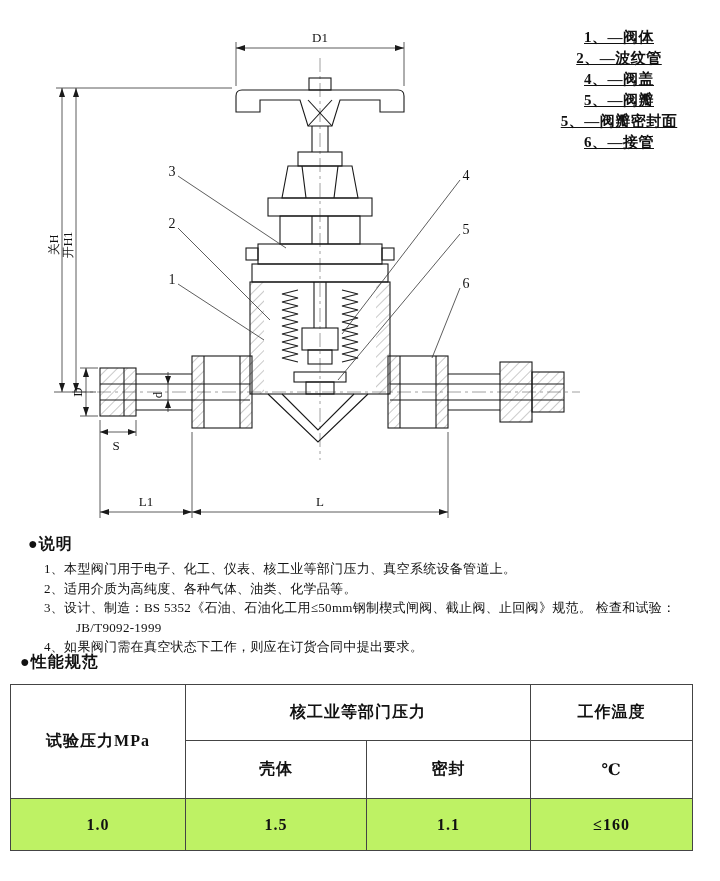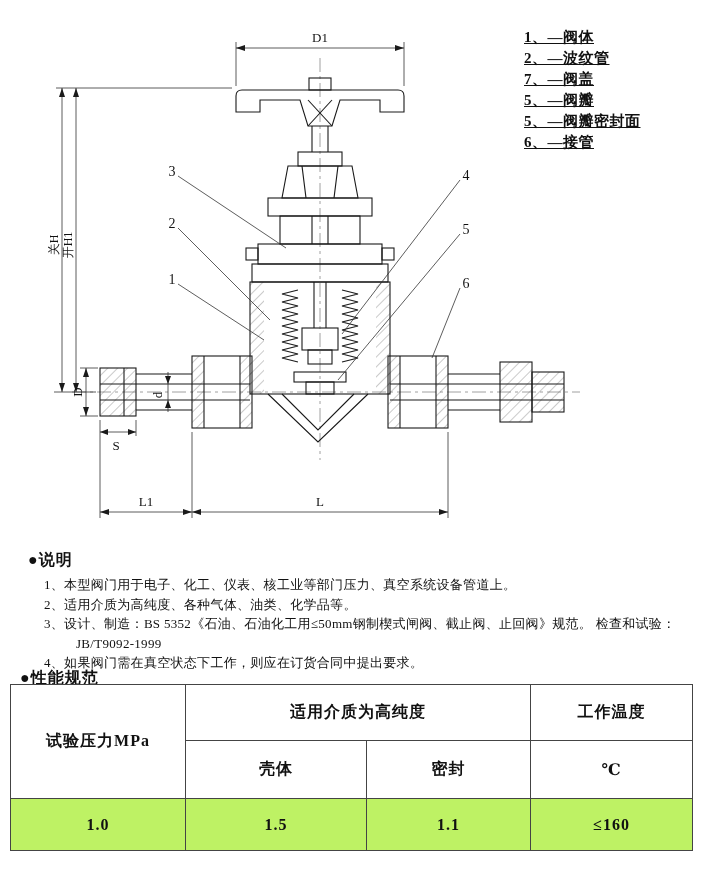--- a/index.html
+++ b/index.html
@@ -1,23 +1,23 @@
 <!DOCTYPE html>
 <html><head>
 <meta charset="utf-8">
 <style>
   html,body{margin:0;padding:0;}
   body{
     width:720px;height:881px;background:#ffffff;position:relative;overflow:hidden;
     font-family:"Liberation Serif","DejaVu Serif",serif;color:#111;
   }
-  .drawing-area{position:absolute;left:0;top:0;width:720px;height:530px;}
+  .drawing-area{position:absolute;left:0;top:0;width:720px;height:530px;text-align:center;}
   .legend{position:absolute;left:524px;top:27px;width:190px;text-decoration:underline;}
   .legend-item{font-size:15px;font-weight:600;line-height:21px;letter-spacing:0.5px;white-space:nowrap;}
-  .section-title{font-size:16px;font-weight:bold;letter-spacing:1px;margin-top:16px;}
+  .section-title{font-size:16px;font-weight:bold;letter-spacing:1px;}
   .notes{position:absolute;left:28px;top:534px;width:666px;}
   .note-list{margin-top:4px;margin-left:16px;}
   .note-item{font-size:13px;line-height:19.5px;padding-left:32px;text-indent:-32px;letter-spacing:0.3px;}
   .specs-title{position:absolute;left:20px;top:652px;}
   table.spec{
     position:absolute;left:10px;top:684px;width:682px;
     border-collapse:collapse;table-layout:fixed;background:#fff;
   }
   table.spec td{
     border:1px solid #444;text-align:center;vertical-align:middle;
@@ -190,21 +190,21 @@
       <text x="172" y="284">1</text>
       <text x="466" y="180">4</text>
       <text x="466" y="234">5</text>
       <text x="466" y="288">6</text>
     </g>
   </svg>
 
   <div class="legend">
     <div class="legend-item">1、—阀体</div>
     <div class="legend-item">2、—波纹管</div>
-    <div class="legend-item">7、—阀盖</div>
+    <div class="legend-item">4、—阀盖</div>
     <div class="legend-item">5、—阀瓣</div>
     <div class="legend-item">5、—阀瓣密封面</div>
     <div class="legend-item">6、—接管</div>
   </div>
 </div>
 
 <div class="notes">
   <div class="section-title">●说明</div>
   <div class="note-list">
     <div class="note-item">1、本型阀门用于电子、化工、仪表、核工业等部门压力、真空系统设备管道上。</div>
@@ -219,21 +219,21 @@
 <table class="spec">
   <colgroup>
     <col style="width:175px">
       <col style="width:181px">
       <col style="width:164px">
       <col style="width:162px">
   </colgroup>
   <tbody>
     <tr class="hrow1">
       <td rowspan="2">试验压力MPa</td>
-      <td colspan="2">适用介质为高纯度</td>
+      <td colspan="2">核工业等部门压力</td>
       <td>工作温度</td>
     </tr>
     <tr class="hrow2">
       <td>壳体</td>
       <td>密封</td>
       <td>℃</td>
     </tr>
     <tr class="data-row">
       <td>1.0</td>
       <td>1.5</td>

